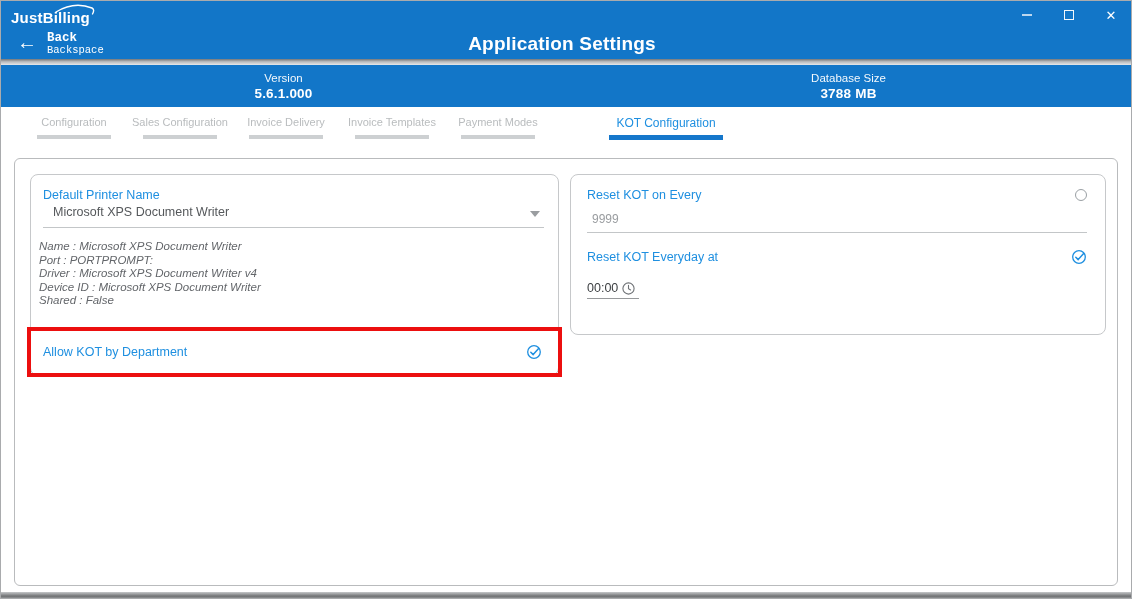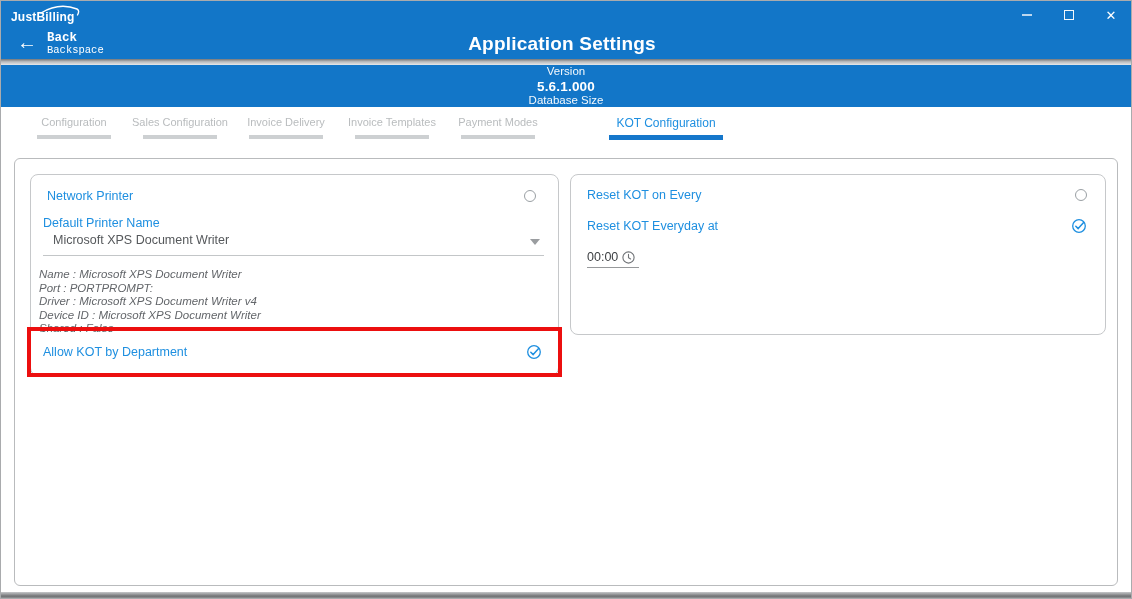--- a/index.html
+++ b/index.html
@@ -10,21 +10,21 @@
     position:relative;
     border:1px solid #a9abad;
   }
 
   
   .titlebar {
     height:28px; background:#1276c8; color:#fff;
     display:flex; align-items:center; justify-content:space-between;
     padding:0 12px 0 10px;
   }
-  .logo { position:relative; font-size:12px; font-weight:bold; letter-spacing:.2px; padding-top:4px; }
+  .logo { position:relative; font-size:15px; font-weight:bold; letter-spacing:.2px; padding-top:4px; }
   .logo svg { position:absolute; top:-3px; right:-8px; }
   .win-controls { display:flex; align-items:center; gap:26px; }
   .win-btn { color:#fff; font-size:13px; line-height:1; cursor:default; display:flex; align-items:center; justify-content:center; width:16px; height:16px; }
   .min-glyph { width:10px; height:2px; background:#bcd7ee; }
   .max-glyph { width:10px; height:10px; border:1.5px solid #f2f7fb; }
 
   
   .navbar {
     height:30px; background:#1276c8; color:#fff; position:relative;
     display:flex; align-items:center;
@@ -36,21 +36,21 @@
   .back-sub { font-size:10.5px; }
   .page-title {
     position:absolute; left:0; right:8px; text-align:center;
     font-size:19px; font-weight:600; letter-spacing:.2px;
   }
 
   
   .separator { height:6px; background:linear-gradient(180deg,#737577,#b9bbbd 45%,#e6e8ea); }
 
   
-  .infobar { height:42px; background:#1276c8; color:#fff; display:flex;flex-direction:column; }
+  .infobar { height:42px; background:#1276c8; color:#fff; display:flex; }
   .info-col { flex:1; display:flex; flex-direction:column; align-items:center; justify-content:center; gap:2px; }
   .info-label { font-size:11.5px; opacity:.95; }
   .info-value { font-size:13.5px; font-weight:600; letter-spacing:.2px; }
 
   
   .tabbar { height:47px; background:#fff; display:flex; align-items:flex-start; padding:9px 0 0 20px; }
   .tab { width:106px; text-align:center; cursor:pointer; }
   .tab-label { font-size:11px; color:#b9bcbe; white-space:nowrap; }
   .tab-underline { width:74px; height:4px; background:#cdd0d2; margin:7px auto 0; }
   .tab.active { width:126px; margin-left:52px; }
@@ -169,24 +169,20 @@
   </div>
   <div class="tab active">
     <div class="tab-label">KOT Configuration</div>
     <div class="tab-underline"></div>
   </div>
 </div>
 
 <div class="content">
 
   <div class="panel left-panel">
-    <div class="row np-row">
-      <span class="blue-label">Network Printer</span>
-      <span class="radio"></span>
-    </div>
 
     <div class="dd-group">
       <div class="dd-label">Default Printer Name</div>
       <div class="dd-value">Microsoft XPS Document Writer</div>
       <div class="dd-arrow"></div>
     </div>
 
     <div class="printer-details">
       <div>Name : Microsoft XPS Document Writer</div>
       <div>Port : PORTPROMPT:</div>
@@ -206,20 +202,21 @@
       <span class="red-box"></span>
     </div>
   </div>
 
   <div class="panel right-panel">
     <div class="row rk-row1">
       <span class="blue-label">Reset KOT on Every</span>
       <span class="radio"></span>
     </div>
 
+    <div class="rk-value">9999</div>
 
     <div class="row rk-row2">
       <span class="blue-label">Reset KOT Everyday at</span>
       <span class="check-icon">
         <svg width="16" height="16" viewBox="0 0 16 16">
           <circle cx="8" cy="8" r="6.3" fill="none" stroke="#1e8fe0" stroke-width="1.3"></circle>
           <path d="M4.8 8.2 L7.2 10.6 L12.6 4.6" fill="none" stroke="#1e8fe0" stroke-width="1.5" stroke-linecap="round" stroke-linejoin="round"></path>
         </svg>
       </span>
     </div>

